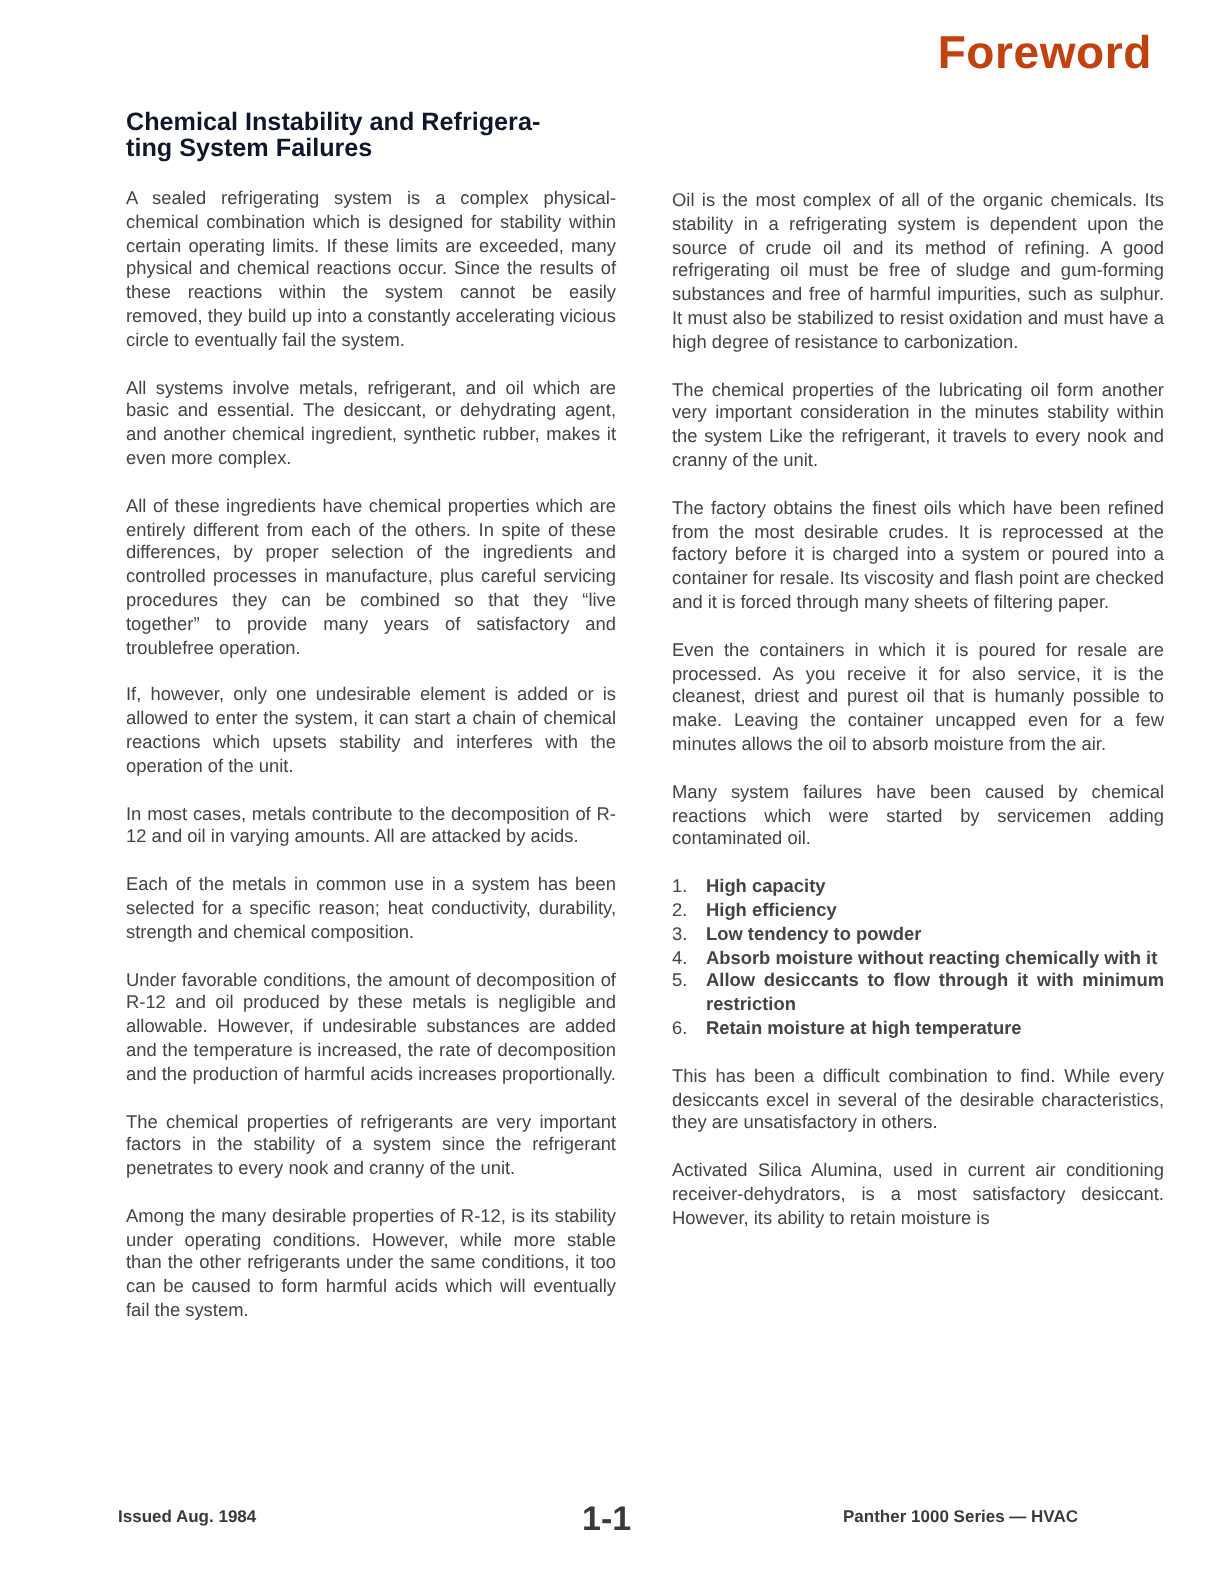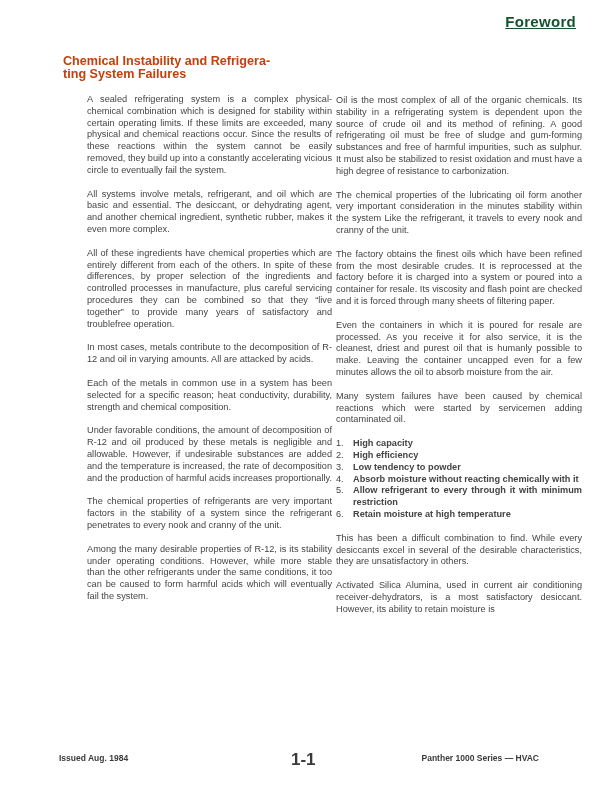--- a/index.html
+++ b/index.html
@@ -1,32 +1,32 @@
 <!DOCTYPE html>
 <html><head>
 <meta charset="utf-8">
 <style>
   html, body { margin: 0; padding: 0; background: #ffffff; }
   body { width: 612px; height: 792px; position: relative; overflow: hidden; color: #3a3a3a; }
   .page-header-title {
     position: absolute; right: 36px; top: 13px;
-    font-family: "Liberation Sans", sans-serif; font-weight: bold; font-size: 15px;
-    color: #14532d; letter-spacing: 0.3px; text-decoration: underline;
+    font-family: "Liberation Sans", sans-serif; font-weight: bold; font-size: 23px;
+    color: #c2410c; letter-spacing: 0.3px;
   }
   .section-title {
     position: absolute; left: 63px; top: 55px; width: 245px;
     font-family: "Liberation Sans", sans-serif; font-weight: bold; font-size: 12.6px;
-    line-height: 13px; color: #c2410c; margin: 0;
+    line-height: 13px; color: #0f172a; margin: 0;
   }
   .column {
     position: absolute; top: 95px; width: 245px;
     font-family: "Liberation Sans", sans-serif; font-size: 9.2px; line-height: 11.8px;
     color: #444444; text-align: justify; hyphens: manual;
   }
-  .col-left { left: 63px; top: 94px; margin-left: 24px; }
+  .col-left { left: 63px; top: 94px; }
   .col-right { left: 336px; top: 95px; width: 246px; }
   .column p { margin: 0 0 12px 0; }
   .col-right p { margin-bottom: 12px; }
   ol.charlist { list-style: none; margin: 0 0 12px 0; padding: 0; }
   ol.charlist li { display: flex; text-align: left; margin: 0; }
   ol.charlist .num { width: 17px; flex: 0 0 17px; }
   ol.charlist .txt { flex: 1; text-align: justify; font-weight: bold; }
   .footer {
     position: absolute; top: 753px; font-family: "Liberation Sans", sans-serif;
     font-weight: bold; color: #3a3a3a;
@@ -42,20 +42,21 @@
 
 <h2 class="section-title">
   <span style="white-space: pre-line;">Chemical Instability and Refrigera-
 ting System Failures</span>
 </h2>
 
 <div class="column col-left">
   <p>A sealed refrigerating system is a complex physical-chemical combination which is designed for stability within certain operating limits. If these limits are exceeded, many physical and chemical reactions occur. Since the results of these reactions within the system cannot be easily removed, they build up into a constantly accelerating vicious circle to eventually fail the system.</p>
   <p>All systems involve metals, refrigerant, and oil which are basic and essential. The desiccant, or dehydrating agent, and another chemical ingredient, synthetic rubber, makes it even more complex.</p>
   <p>All of these ingredients have chemical properties which are entirely different from each of the others. In spite of these differences, by proper selection of the ingredients and controlled processes in manufacture, plus careful servicing procedures they can be combined so that they “live together” to provide many years of satisfactory and troublefree operation.</p>
+  <p>If, however, only one undesirable element is added or is allowed to enter the system, it can start a chain of chemical reactions which upsets stability and interferes with the operation of the unit.</p>
   <p>In most cases, metals contribute to the decomposition of R-12 and oil in varying amounts. All are attacked by acids.</p>
   <p>Each of the metals in common use in a system has been selected for a specific reason; heat conductivity, durability, strength and chemical composition.</p>
   <p>Under favorable conditions, the amount of decomposition of R-12 and oil produced by these metals is negligible and allowable. However, if undesirable substances are added and the temperature is increased, the rate of decomposition and the production of harmful acids increases proportionally.</p>
   <p>The chemical properties of refrigerants are very important factors in the stability of a system since the refrigerant penetrates to every nook and cranny of the unit.</p>
   <p>Among the many desirable properties of R-12, is its stability under operating conditions. However, while more stable than the other refrigerants under the same conditions, it too can be caused to form harmful acids which will eventually fail the system.</p>
 </div>
 
 <div class="column col-right">
   <p>Oil is the most complex of all of the organic chemicals. Its stability in a refrigerating system is dependent upon the source of crude oil and its method of refining. A good refrigerating oil must be free of sludge and gum-forming substances and free of harmful impurities, such as sulphur. It must also be stabilized to resist oxidation and must have a high degree of resistance to carbonization.</p>
   <p>The chemical properties of the lubricating oil form another very important consideration in the minutes stability within the system Like the refrigerant, it travels to every nook and cranny of the unit.</p>
@@ -75,21 +76,21 @@
     <li>
       <span class="num">3.</span>
       <span class="txt">Low tendency to powder</span>
     </li>
     <li>
       <span class="num">4.</span>
       <span class="txt">Absorb moisture without reacting chemically with it</span>
     </li>
     <li>
       <span class="num">5.</span>
-      <span class="txt">Allow refrigerant to every through it with minimum restriction</span>
+      <span class="txt">Allow desiccants to flow through it with minimum restriction</span>
     </li>
     <li>
       <span class="num">6.</span>
       <span class="txt">Retain moisture at high temperature</span>
     </li>
   </ol>
 
   <p>This has been a difficult combination to find. While every desiccants excel in several of the desirable characteristics, they are unsatisfactory in others.</p>
   <p>Activated Silica Alumina, used in current air conditioning receiver-dehydrators, is a most satisfactory desiccant. However, its ability to retain moisture is</p>
 </div>

